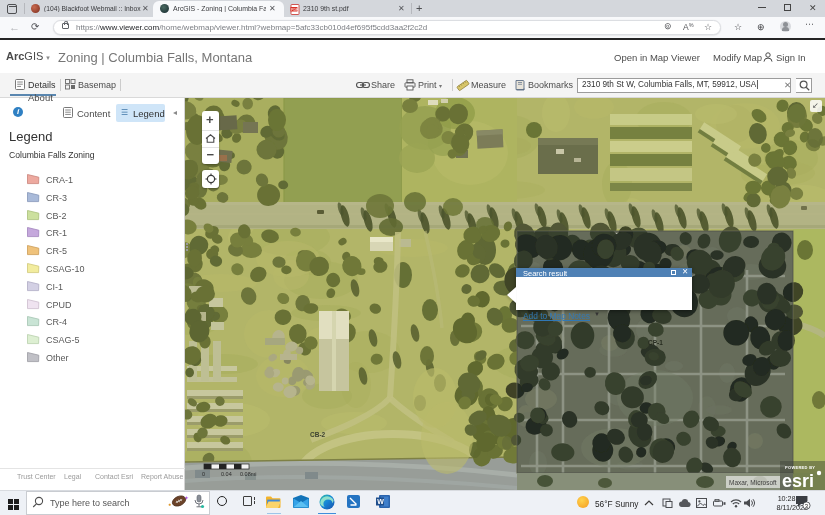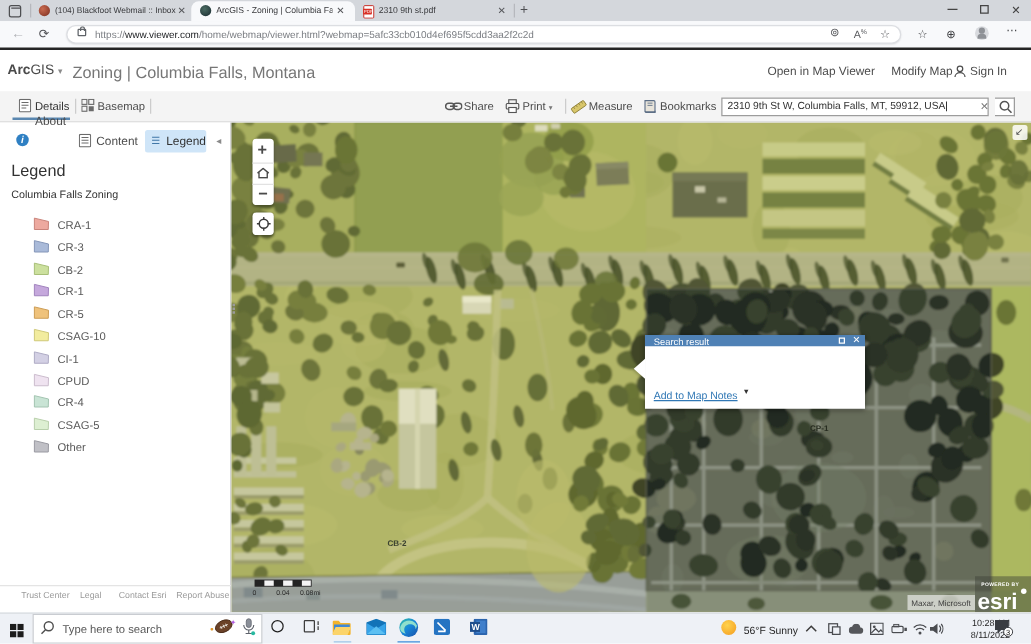--- a/index.html
+++ b/index.html
@@ -19,21 +19,21 @@
 .tbtxt{font-size:9px;color:#4c4c4c}
 
 #panel{left:0;top:98px;width:185px;height:392px;background:#fff;border-right:1px solid #d4d4d4}
 .ptab{font-size:9.5px;color:#4c4c4c}
 .litem{position:absolute;left:26px;height:16px;display:flex;align-items:flex-end}
 .litem span{font-size:9px;color:#595959;margin-left:6px}
 .litem svg{display:block}
 
 #map{left:185px;top:98px;width:640px;height:392px;overflow:hidden}
 
-#popup{left:516px;top:268px;width:176px;height:59px;background:#fff;box-shadow:0 1px 4px rgba(0,0,0,0.45)}
+#popup{left:516px;top:268px;width:176px;height:42px;background:#fff;box-shadow:0 1px 4px rgba(0,0,0,0.45)}
 #pophead{position:absolute;left:0;top:0;width:176px;height:9px;background:#4f81b5}
 #poptail{position:absolute;left:-9px;top:19px;width:0;height:0;border-top:8px solid transparent;border-bottom:8px solid transparent;border-right:9px solid #fff;filter:drop-shadow(-1px 1px 1px rgba(0,0,0,0.2))}
 
 #taskbar{left:0;top:490px;width:825px;height:25px;background:#eef1f6;border-top:1px solid #d8dbe0}
 #tsearch{left:26px;top:491px;width:184px;height:24px;background:#fff;border:1px solid #c9ccd1}
 </style></head><body>
 
 <div class="abs" id="tabbar"></div>
 <div class="abs" style="left:7px;top:3.5px;width:10px;height:10px;border:1.3px solid #4e4f52;border-radius:2px"></div>
 <div class="abs" style="left:8.5px;top:6px;width:7px;height:1.2px;background:#4e4f52"></div>

